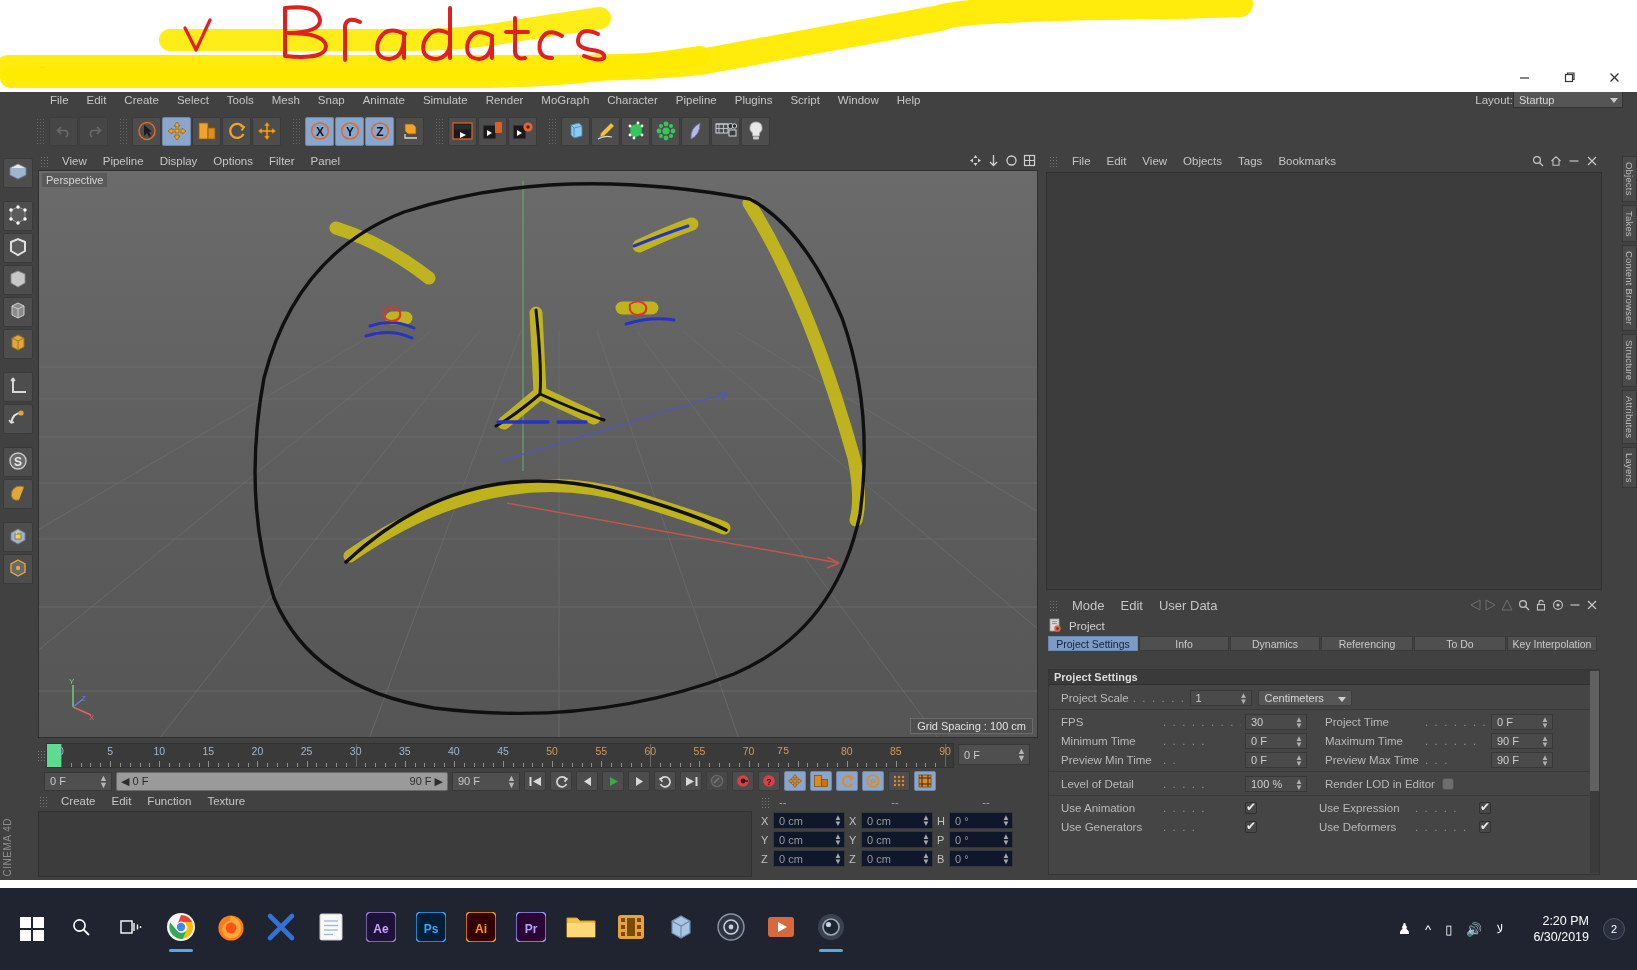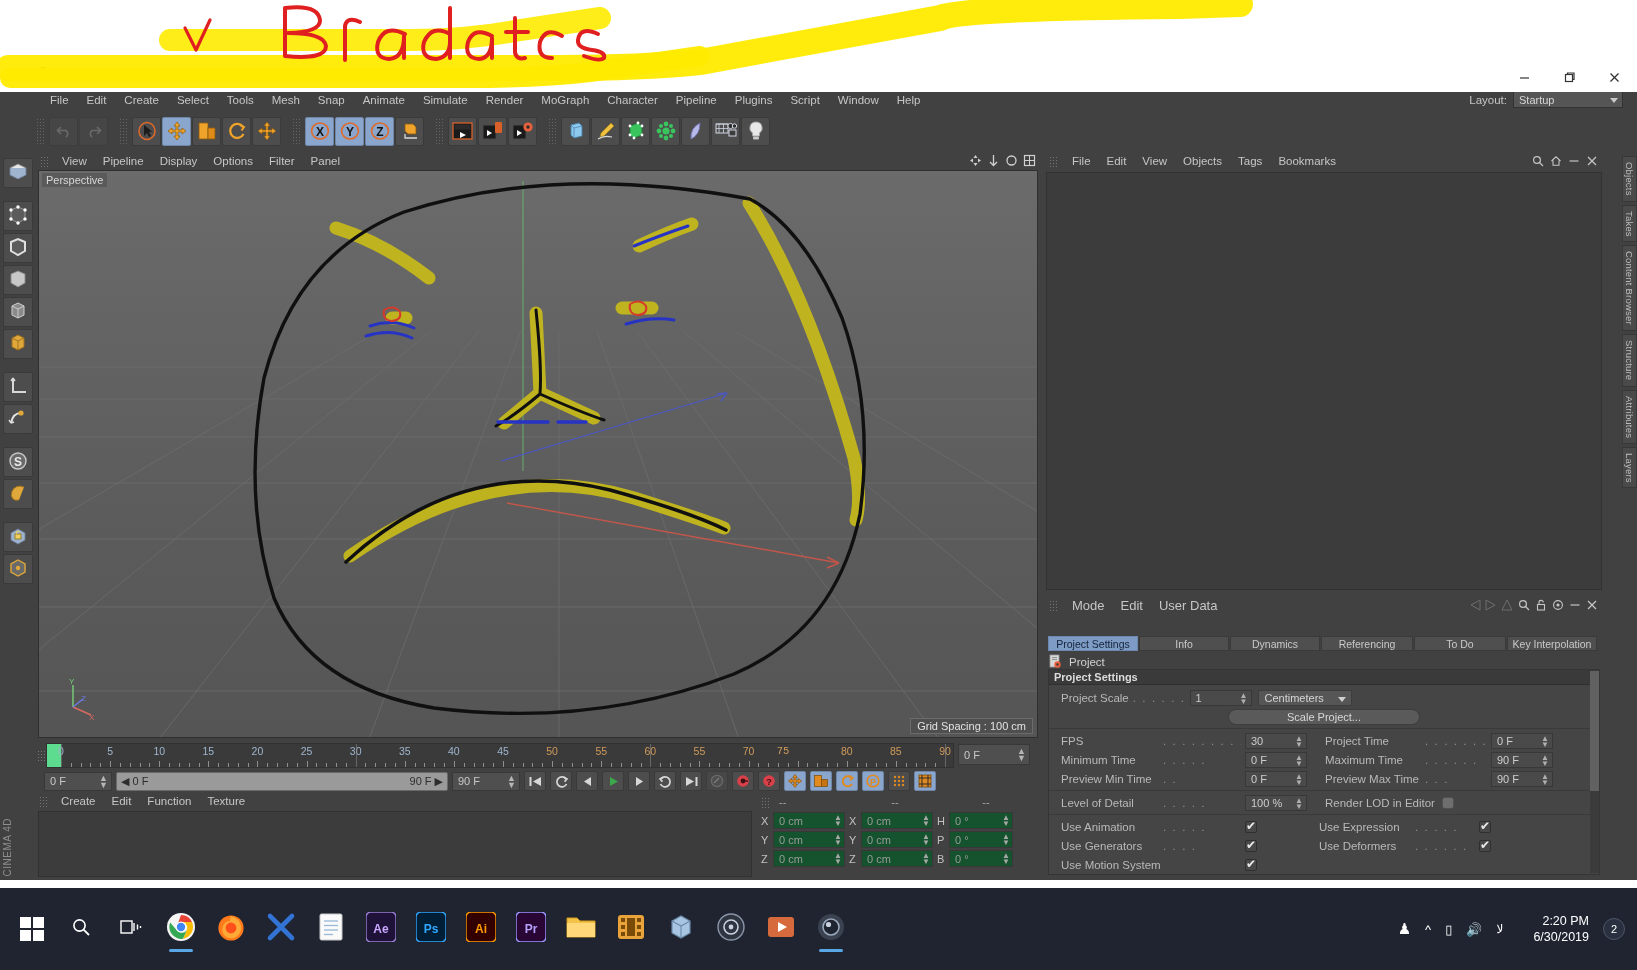--- a/index.html
+++ b/index.html
@@ -42,21 +42,21 @@
     z-index: 10;
   }
 
   
   #menubar {
     position: absolute; left: 0; top: 0; width: 1637px; height: 20px;
     background: #414141; display: flex; align-items: center;
   }
   #menu-items { display: flex; align-items: center; margin-left: 41px; }
   .menu-item { padding: 0 9px; font-size: 11.5px; color: #c6c6c6; line-height: 20px; }
-  #layout-box { position: absolute; right: 14px; top: 1px; display: flex; align-items: center; gap: 6px; }
+  #layout-box { position: absolute; right: 14px; top: 1px; display: flex; align-items: center; }
   #layout-label { font-size: 11.5px; color: #c6c6c6; }
   #layout-select {
     width: 110px; height: 17px; background: #555555; border: 1px solid #333;
     color: #d6d6d6; font-size: 11px; display: flex; align-items: center;
     padding-left: 5px; position: relative;
   }
   #layout-select .caret {
     position: absolute; right: 4px; top: 6px;
     border-left: 4px solid transparent; border-right: 4px solid transparent;
     border-top: 5px solid #c9c9c9;
@@ -190,21 +190,21 @@
     position: absolute; left: 757px; top: 702px; width: 286px; height: 88px;
     background: #414141;
   }
   #coords-head {
     position: absolute; left: 4px; top: 2px; width: 278px; height: 16px;
     display: flex; align-items: center; gap: 0px; font-size: 11px; color: #a8a8a8;
   }
   .coord-row { position: absolute; left: 4px; width: 278px; height: 19px; display: flex; align-items: center; }
   .coord-axis { width: 12px; font-size: 11px; color: #c2c2c2; text-align: left; }
   .coord-in {
-    width: 72px; height: 17px; background: #14532d; border: 1px solid #383838;
+    width: 72px; height: 17px; background: #0f172a; border: 1px solid #383838;
     color: #9a9a9a; font-size: 11px; display: flex; align-items: center; padding-left: 5px;
     position: relative; margin-right: 4px;
   }
   .coord-in .spin { position: absolute; right: 2px; top: 2px; font-size: 8px; line-height: 6px; color: #a8a8a8; }
 
   
   #right {
     position: absolute; left: 1044px; top: 62px; width: 578px; height: 728px;
     background: #414141;
   }
@@ -218,21 +218,21 @@
     background: #3c3c3c; border: 1px solid #313131;
   }
 
   
   #attr { position: absolute; left: 2px; top: 444px; width: 556px; height: 284px; }
   #attr-menu { height: 19px; display: flex; align-items: center; }
   .am-mi { padding: 0 8px; font-size: 13px; color: #c6c6c6; line-height: 19px; }
   #attr-icons { position: absolute; right: 4px; top: 3px; display: flex; gap: 5px; align-items: center; }
   #attr-obj {
     position: absolute; left: 2px; top: 20px; height: 19px; display: flex; align-items: center; gap: 6px;
-    font-size: 11.5px; color: #d2d2d2; margin-top: 36px;
+    font-size: 11.5px; color: #d2d2d2;
   }
   #attr-tabs { position: absolute; left: 2px; top: 40px; width: 552px; display: flex; flex-wrap: wrap; }
   .atab {
     height: 15px; background: #4f4f4f; border: 1px solid #3a3a3a; color: #c9c9c9;
     font-size: 10.5px; display: flex; align-items: center; justify-content: center;
     margin-right: 1px; margin-bottom: 1px;
   }
   .atab.sel { background: #7d9bc4; color: #14233a; border-color: #6b88af; }
   #attr-scroll {
     position: absolute; left: 2px; top: 73px; width: 552px; height: 206px;
@@ -1174,23 +1174,20 @@
             <span class="pfield" style="width:62px">
               <span>1</span>
               <span class="spin">▲<br>▼</span>
             </span>
             <span class="pcombo" style="margin-left:6px;width:94px">
               <span>Centimeters</span>
               <span class="caret"></span>
             </span>
           </div>
 
-          <div class="prow" style="padding-left:0;justify-content:center">
-            <span class="pbtn-wide" style="width:192px">Scale Project...</span>
-          </div>
 
           <div class="sep-line"></div>
           <div id="attr-fields">
               <div class="prow">
                 <span class="plabel" style="width:98px">FPS</span>
                 <span class="pdots" style="width:78px;white-space:nowrap">. . . . . . . . . . . . .</span>
                 <span class="pfield" style="width:62px">
                   <span>30</span>
                   <span class="spin">▲<br>▼</span>
                 </span>
@@ -1254,25 +1251,20 @@
                 <span class="pcheck on" style="margin-left:4px"></span>
               </div>
               <div class="prow">
                 <span class="plabel" style="width:98px">Use Generators</span>
                 <span class="pdots" style="width:74px;white-space:nowrap">. . . .</span>
                 <span class="pcheck on" style="margin-left:4px"></span>
                 <span class="plabel" style="margin-left:62px;width:92px">Use Deformers</span>
                 <span class="pdots" style="width:56px;white-space:nowrap">. . . . . .</span>
                 <span class="pcheck on" style="margin-left:4px"></span>
               </div>
-              <div class="prow">
-                <span class="plabel" style="width:98px">Use Motion System</span>
-                <span class="pdots" style="width:74px;white-space:nowrap"></span>
-                <span class="pcheck on" style="margin-left:4px"></span>
-              </div>
             </div>
 
         </div>
 
         <div id="attr-vscroll">
           <div id="attr-vthumb"></div>
         </div>
       </div>
     </div>
 

